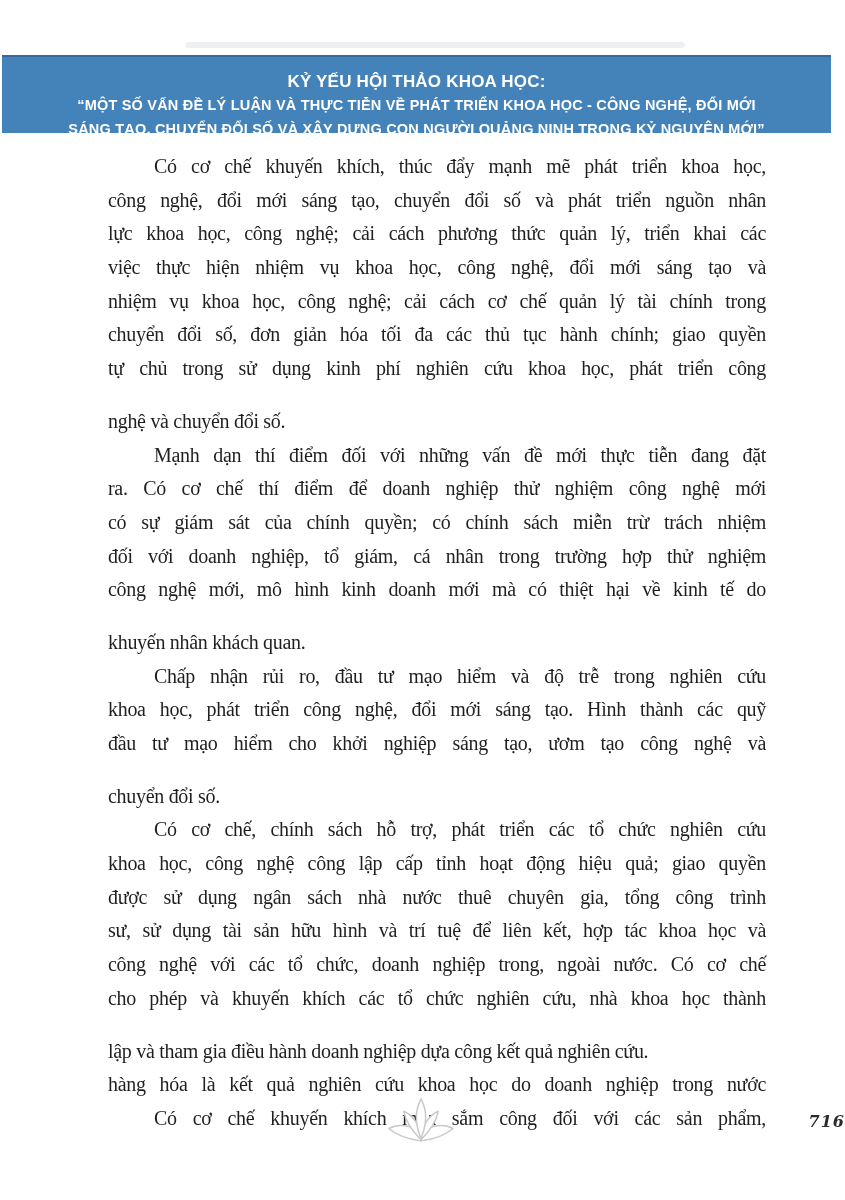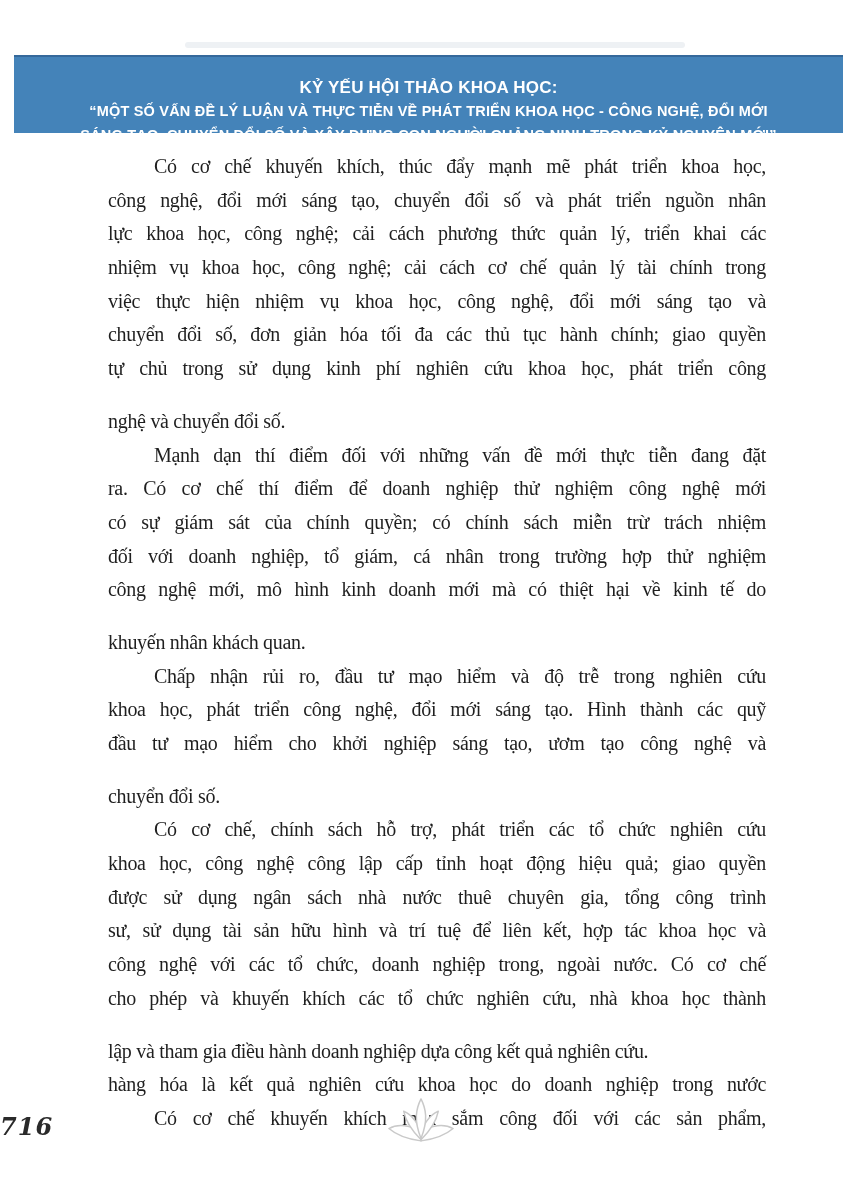--- a/index.html
+++ b/index.html
@@ -10,28 +10,28 @@
     overflow:hidden;
     font-family:"DejaVu Serif", serif;
   }
   
   .scan-artifact{
     position:absolute;left:185px;top:42px;width:500px;height:6px;
     background:#eef1f4;border-radius:3px;
   }
   
   .banner{
-    position:absolute;left:14px;top:55px;width:829px;height:78px;
+    position:absolute;left:2px;top:55px;width:829px;height:78px;
     background:#4483b9;
     border-top:2px solid #35699b;
     box-sizing:border-box;
     text-align:center;
     font-family:"Liberation Sans", sans-serif;
     font-weight:700;
-    padding-top:19px;
+    padding-top:13px;
   }
   .banner-title{
     color:#ffffff;
     font-size:17px;
     line-height:24px;
     letter-spacing:0.2px;
   }
   .banner-sub{
     color:#ffffff;
     font-size:14.5px;
@@ -58,25 +58,25 @@
   
   .page-footer{
     position:absolute;left:0;top:1094px;width:845px;height:66px;
   }
   .lotus{
     position:absolute;left:384px;top:2px;width:74px;height:54px;display:block;
   }
   .lotus svg{width:100%;height:100%;display:block;}
   .page-num{
     position:absolute;left:0;top:18px;width:845px;
-    text-align:left;
+    text-align:right;
     font-family:"DejaVu Serif", serif;
     font-weight:700;
     font-style:italic;
-    font-size:24px;
+    font-size:16px;
     color:#2a2a2a;
     letter-spacing:1px;
   }
 </style>
 </head>
 <body>
 
 <div class="page">
 
   <div class="scan-artifact"></div>
@@ -84,22 +84,22 @@
   <header class="banner">
     <div class="banner-title">KỶ YẾU HỘI THẢO KHOA HỌC:</div>
     <div class="banner-sub">“MỘT SỐ VẤN ĐỀ LÝ LUẬN VÀ THỰC TIỄN VỀ PHÁT TRIỂN KHOA HỌC - CÔNG NGHỆ, ĐỔI MỚI</div>
     <div class="banner-sub">SÁNG TẠO, CHUYỂN ĐỔI SỐ VÀ XÂY DỰNG CON NGƯỜI QUẢNG NINH TRONG KỶ NGUYÊN MỚI”</div>
   </header>
 
   <main class="body-text">
       <div class="line indent just">Có cơ chế khuyến khích, thúc đẩy mạnh mẽ phát triển khoa học,</div>
       <div class="line just">công nghệ, đổi mới sáng tạo, chuyển đổi số và phát triển nguồn nhân</div>
       <div class="line just">lực khoa học, công nghệ; cải cách phương thức quản lý, triển khai các</div>
+      <div class="line just">việc thực hiện nhiệm vụ khoa học, công nghệ, đổi mới sáng tạo và</div>
       <div class="line just">nhiệm vụ khoa học, công nghệ; cải cách cơ chế quản lý tài chính trong</div>
-      <div class="line just">việc thực hiện nhiệm vụ khoa học, công nghệ, đổi mới sáng tạo và</div>
       <div class="line just">chuyển đổi số, đơn giản hóa tối đa các thủ tục hành chính; giao quyền</div>
       <div class="line just">tự chủ trong sử dụng kinh phí nghiên cứu khoa học, phát triển công</div>
       <div class="line end">nghệ và chuyển đổi số.</div>
       <div class="line indent just">Mạnh dạn thí điểm đối với những vấn đề mới thực tiễn đang đặt</div>
       <div class="line just">ra. Có cơ chế thí điểm để doanh nghiệp thử nghiệm công nghệ mới</div>
       <div class="line just">có sự giám sát của chính quyền; có chính sách miễn trừ trách nhiệm</div>
       <div class="line just">đối với doanh nghiệp, tổ giám, cá nhân trong trường hợp thử nghiệm</div>
       <div class="line just">công nghệ mới, mô hình kinh doanh mới mà có thiệt hại về kinh tế do</div>
       <div class="line end">khuyến nhân khách quan.</div>
       <div class="line indent just">Chấp nhận rủi ro, đầu tư mạo hiểm và độ trễ trong nghiên cứu</div>

